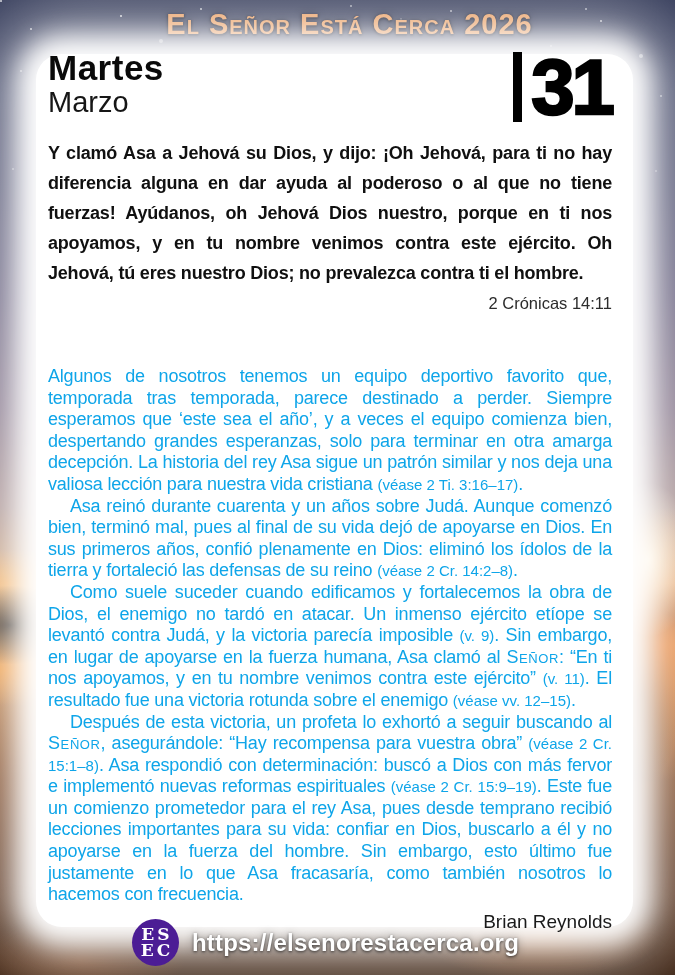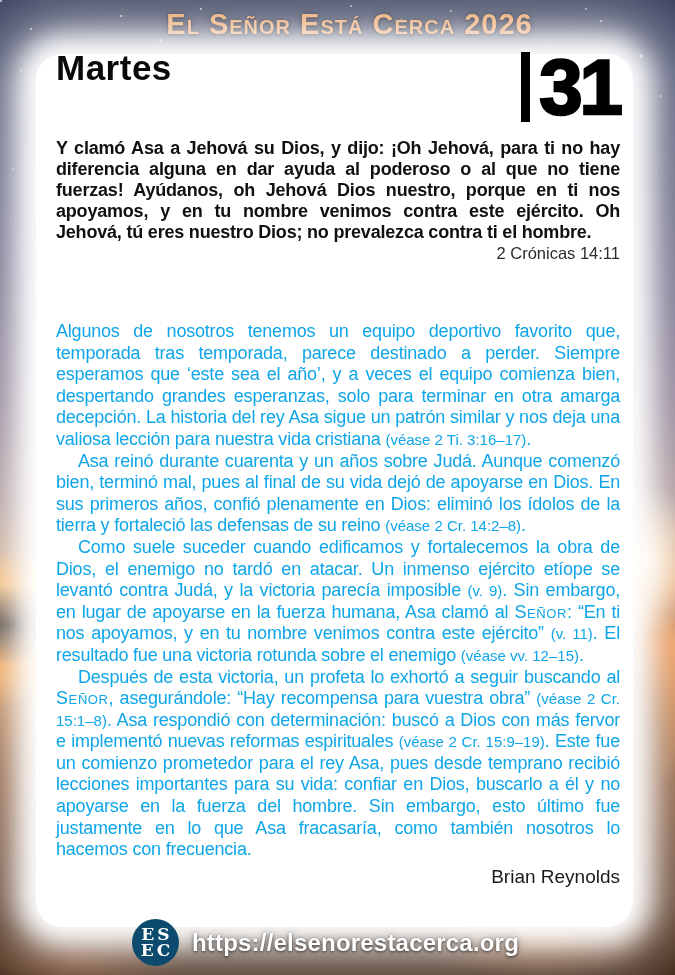--- a/index.html
+++ b/index.html
@@ -54,44 +54,44 @@
     box-shadow:0 0 26px 18px rgba(255,255,255,0.98), 0 0 70px 48px rgba(255,255,255,0.5);
   }
   
   .banner{
     position:absolute;top:8px;left:12px;width:675px;text-align:center;
     font-weight:bold;font-size:29px;letter-spacing:1px;
     font-variant:small-caps;color:#e8995a;
     text-shadow:0 2px 2px rgba(14,19,40,0.95), 0 0 7px rgba(14,19,40,0.85), 1px 0 2px rgba(14,19,40,0.8), -1px 0 2px rgba(14,19,40,0.8);
   }
   
-  .content{position:absolute;left:56px;top:50px;width:564px;color:#101010;}
+  .content{position:absolute;left:48px;top:50px;width:564px;color:#101010;}
   .date-row{display:flex;justify-content:space-between;align-items:flex-start;}
   .day-name{font-size:35px;font-weight:bold;line-height:1.02;letter-spacing:0.5px;color:#0a0a0a;}
   .month{font-size:29px;font-weight:400;line-height:1.12;color:#161616;}
   .day-number-wrap{display:flex;align-items:flex-end;margin-top:2px;}
   .day-bar{width:9px;height:70px;background:#000;margin-right:9px;}
   .day-number{font-size:78px;font-weight:bold;line-height:0.88;letter-spacing:-3px;color:#000;-webkit-text-stroke:2.5px #000;}
-  .scripture{margin:16px 0 0 0;font-weight:bold;font-size:18px;line-height:21px;text-align:justify;letter-spacing:-0.2px;}
+  .scripture{margin:16px 0 0 0;font-weight:bold;font-size:18px;line-height:30px;text-align:justify;letter-spacing:-0.2px;}
   .scripture-ref{float:right;font-weight:400;font-size:16.5px;color:#2c2c2c;letter-spacing:0;}
   .heading{margin-top:15px;text-align:center;font-weight:bold;font-size:21px;line-height:26px;font-variant:small-caps;letter-spacing:1.2px;color:#ffffff;}
   .body-text{margin-top:11px;}
   .para{margin:0;font-size:18px;line-height:21.6px;text-align:justify;text-indent:22px;letter-spacing:-0.2px;color:#0ea5e9;}
   .para.first{text-indent:0;}
   .seg-ref{font-size:15px;letter-spacing:0;}
   .seg-sc{font-variant:small-caps;letter-spacing:0.6px;}
   .author{margin-top:5px;text-align:right;font-size:19px;color:#1a1a1a;}
   
   .footer{
     position:absolute;left:0;bottom:9px;width:675px;
     display:flex;align-items:center;justify-content:center;gap:13px;
     transform:translateX(-12px);
   }
   .logo{
-    width:47px;height:47px;border-radius:50%;background:#0c4a6e;flex:0 0 auto;
+    width:47px;height:47px;border-radius:50%;background:#4c1d95;flex:0 0 auto;
     display:flex;flex-direction:column;align-items:center;justify-content:center;
     font-family:"DejaVu Serif","Liberation Serif",serif;color:#fff;
     font-size:17px;font-weight:bold;line-height:0.92;letter-spacing:3px;text-indent:3px;
   }
   .url{
     font-size:24px;font-weight:bold;color:#fff;letter-spacing:0.2px;
     text-shadow:0 1px 3px rgba(0,0,0,0.65), 0 0 8px rgba(0,0,0,0.35);
     text-decoration:none;
   }
 </style>
@@ -104,20 +104,21 @@
 
 <div class="banner">El Señor Está Cerca 2026</div>
 
 <div class="panel"></div>
 
 <div class="content">
 
   <div class="date-row">
     <div>
       <div class="day-name">Martes</div>
+      <div class="month">Marzo</div>
     </div>
     <div class="day-number-wrap">
       <div class="day-bar"></div>
       <div class="day-number">31</div>
     </div>
   </div>
 
   <p class="scripture">
     <span>Y clamó Asa a Jehová su Dios, y dijo: ¡Oh Jehová, para ti no hay diferencia alguna en dar ayuda al poderoso o al que no tiene fuerzas! Ayúdanos, oh Jehová Dios nuestro, porque en ti nos apoyamos, y en tu nombre venimos contra este ejército. Oh Jehová, tú eres nuestro Dios; no prevalezca contra ti el hombre.</span>
     <span class="scripture-ref">2 Crónicas 14:11</span>

